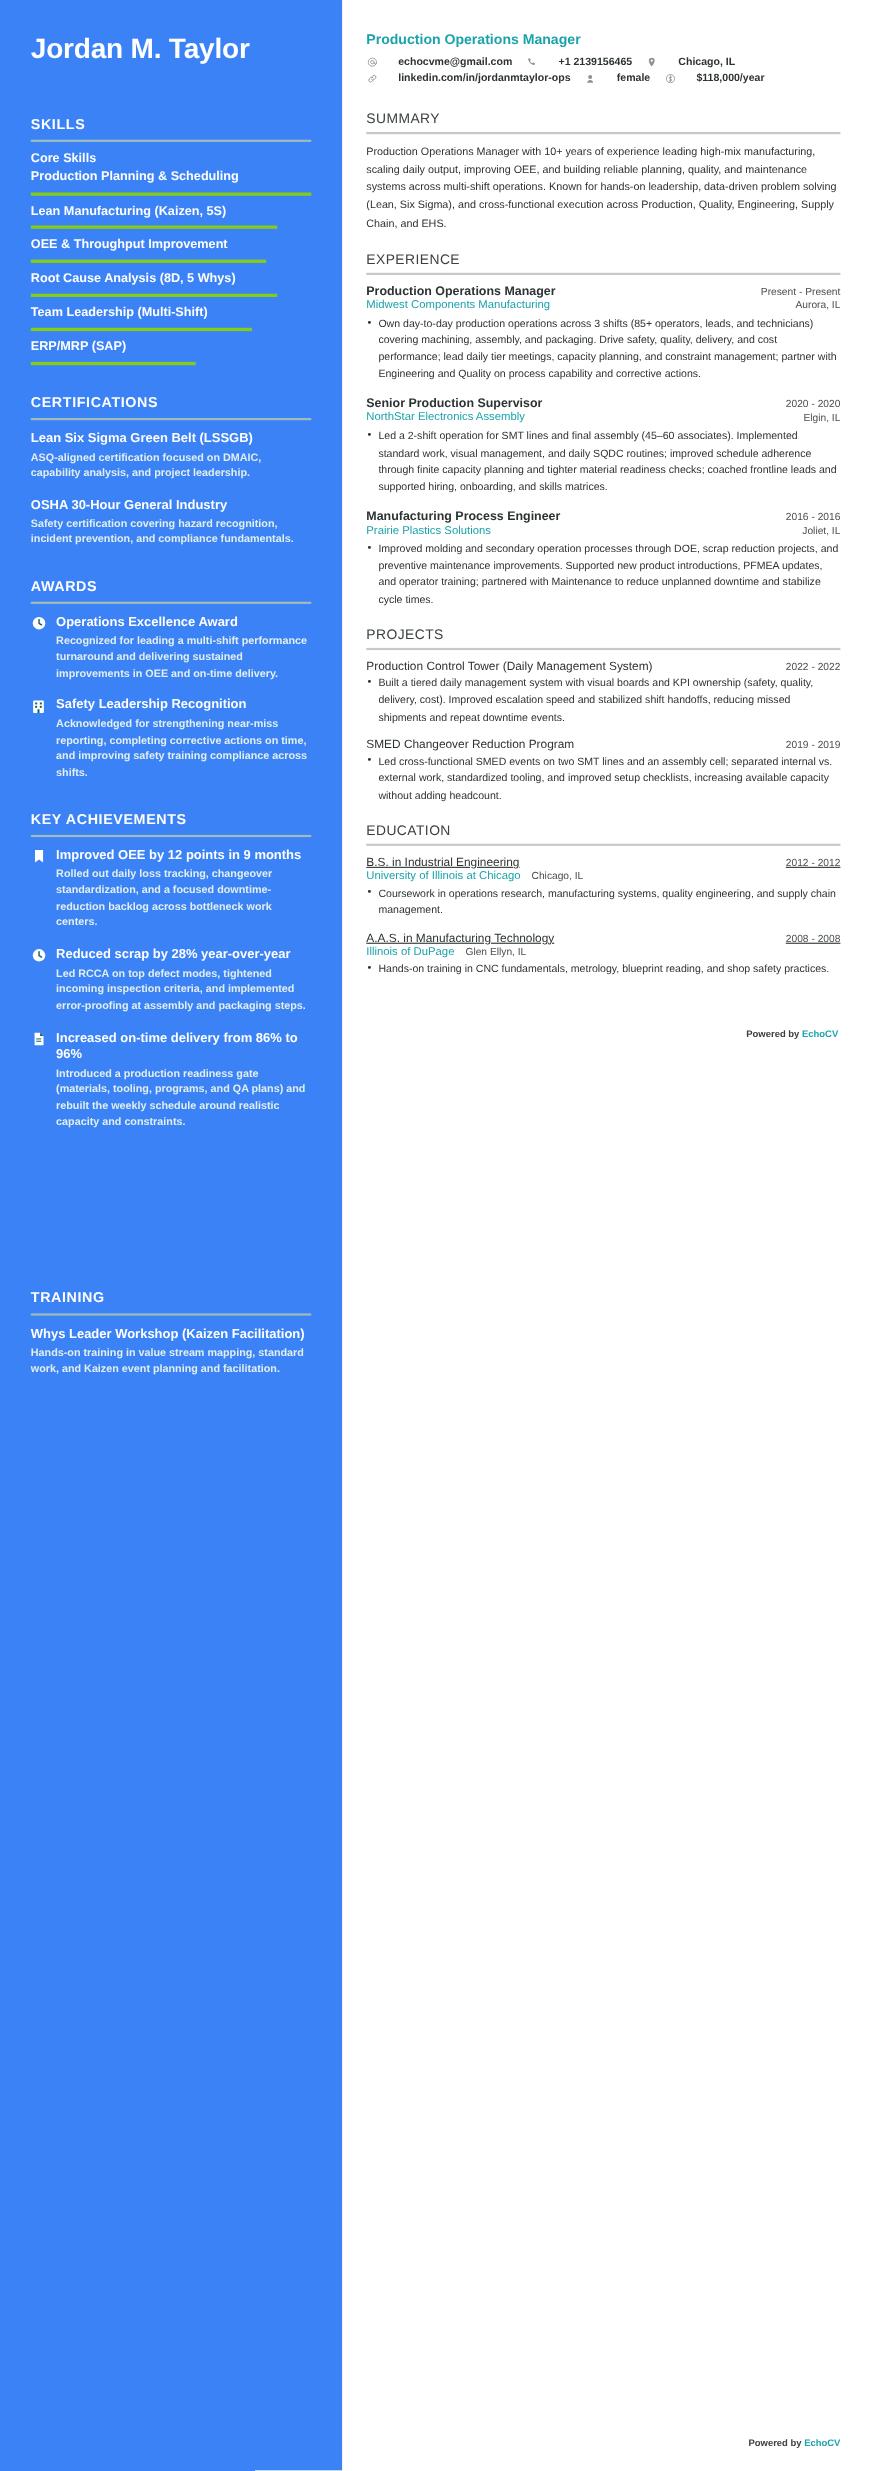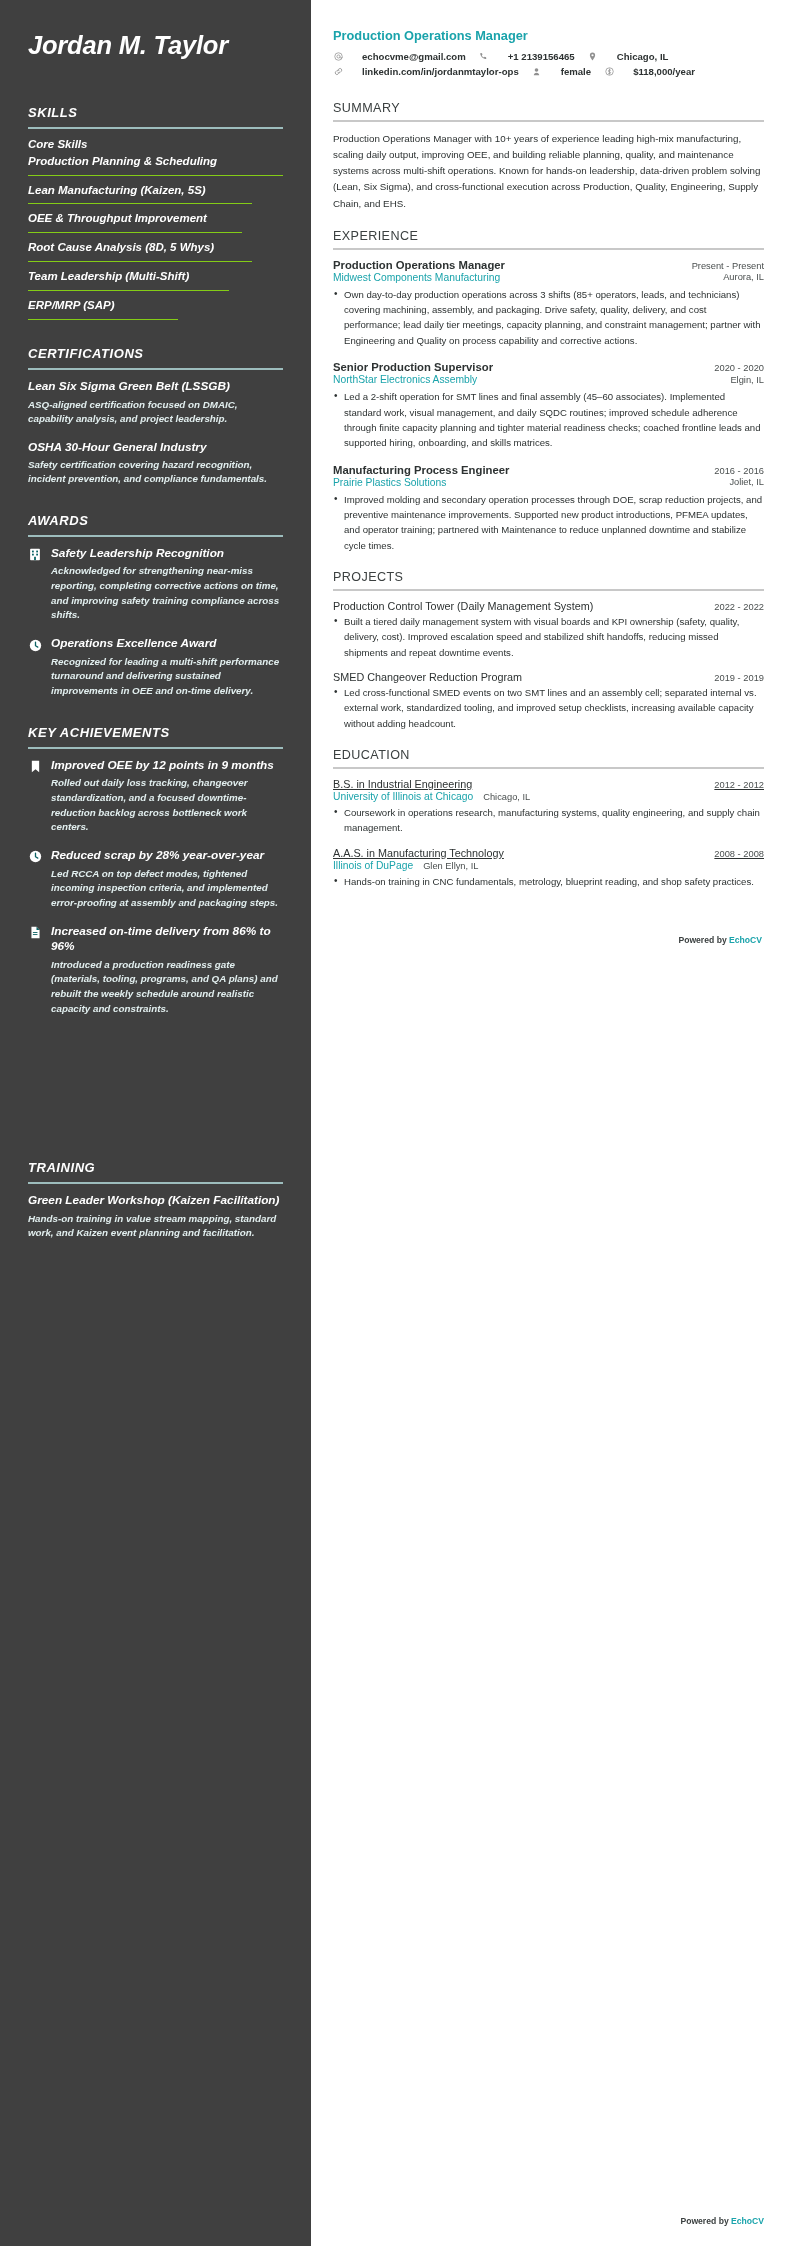--- a/index.html
+++ b/index.html
@@ -16,24 +16,23 @@
     width: 794px;
     min-height: 2246px;
     display: flex;
     align-items: stretch;
   }
 
   
   .sidebar {
     width: 311px;
     flex: 0 0 311px;
-    background: #404040;
+    background: #3b82f6;
     color: #ffffff;
     padding: 30px 28px 40px 28px;
-    font-style: italic;
   }
 
   .cv-name {
     font-size: 25.5px;
     font-weight: bold;
     letter-spacing: -0.2px;
     color: #ffffff;
     line-height: 1.2;
     margin-bottom: 44px;
     white-space: nowrap;
@@ -62,21 +61,21 @@
     font-weight: bold;
     color: #ffffff;
     margin-bottom: 4px;
   }
   .skill-item {
     font-size: 11.5px;
     font-weight: bold;
     color: #ffffff;
     padding-bottom: 6px;
     margin-bottom: 7px;
-    border-bottom: 1px solid #84cc16;
+    border-bottom: 3px solid #84cc16;
     line-height: 1.3;
   }
   .skill-item.w1 { width: 100%; }
   .skill-item.w2 { width: 88%; }
   .skill-item.w3 { width: 84%; }
   .skill-item.w4 { width: 88%; }
   .skill-item.w5 { width: 79%; }
   .skill-item.w6 { width: 59%; }
 
   
@@ -334,47 +333,47 @@
         <div class="block-desc">Safety certification covering hazard recognition, incident prevention, and compliance fundamentals.</div>
       </div>
     </section>
 
     <section class="side-section">
       <div class="side-heading">AWARDS</div>
       <div class="side-rule"></div>
 
       <div class="icon-entry">
         <span class="entry-icon">
+          <svg width="13" height="13" viewBox="0 0 16 16" fill="#fff">
+              <circle cx="8" cy="8" r="7"></circle>
+              <path d="M8 4v4.3l2.8 1.7" stroke="#0c6264" stroke-width="1.6" fill="none" stroke-linecap="round"></path>
+            </svg>
+        </span>
+        <div class="entry-body">
+          <div class="entry-title">Operations Excellence Award</div>
+          <div class="entry-desc">Recognized for leading a multi-shift performance turnaround and delivering sustained improvements in OEE and on-time delivery.</div>
+        </div>
+      </div>
+
+      <div class="icon-entry">
+        <span class="entry-icon">
           <svg width="12" height="13" viewBox="0 0 14 16" fill="#fff">
               <rect x="1" y="1" width="12" height="14" rx="1"></rect>
               <rect x="3.3" y="3.2" width="2.2" height="2.2" fill="#0c6264"></rect>
               <rect x="8.5" y="3.2" width="2.2" height="2.2" fill="#0c6264"></rect>
               <rect x="3.3" y="7" width="2.2" height="2.2" fill="#0c6264"></rect>
               <rect x="8.5" y="7" width="2.2" height="2.2" fill="#0c6264"></rect>
               <rect x="5.9" y="10.8" width="2.2" height="4.2" fill="#0c6264"></rect>
             </svg>
         </span>
         <div class="entry-body">
           <div class="entry-title">Safety Leadership Recognition</div>
           <div class="entry-desc">Acknowledged for strengthening near-miss reporting, completing corrective actions on time, and improving safety training compliance across shifts.</div>
         </div>
       </div>
-
-      <div class="icon-entry">
-        <span class="entry-icon">
-          <svg width="13" height="13" viewBox="0 0 16 16" fill="#fff">
-              <circle cx="8" cy="8" r="7"></circle>
-              <path d="M8 4v4.3l2.8 1.7" stroke="#0c6264" stroke-width="1.6" fill="none" stroke-linecap="round"></path>
-            </svg>
-        </span>
-        <div class="entry-body">
-          <div class="entry-title">Operations Excellence Award</div>
-          <div class="entry-desc">Recognized for leading a multi-shift performance turnaround and delivering sustained improvements in OEE and on-time delivery.</div>
-        </div>
-      </div>
     </section>
 
     <section class="side-section">
       <div class="side-heading">KEY ACHIEVEMENTS</div>
       <div class="side-rule"></div>
 
       <div class="icon-entry">
         <span class="entry-icon">
           <svg width="11" height="13" viewBox="0 0 12 16" fill="#fff">
               <path d="M1.5 1h9v14l-4.5-3.6L1.5 15z"></path>
@@ -415,21 +414,21 @@
       </div>
     </section>
 
     <div class="side-gap-big"></div>
 
     <section class="side-section">
       <div class="side-heading">TRAINING</div>
       <div class="side-rule"></div>
 
       <div class="block">
-        <div class="block-title">Green Leader Workshop (Kaizen Facilitation)</div>
+        <div class="block-title">Whys Leader Workshop (Kaizen Facilitation)</div>
         <div class="block-desc">Hands-on training in value stream mapping, standard work, and Kaizen event planning and facilitation.</div>
       </div>
     </section>
 
   </aside>
 
   <main class="main">
 
     <div class="job-title-top">Production Operations Manager</div>
 

